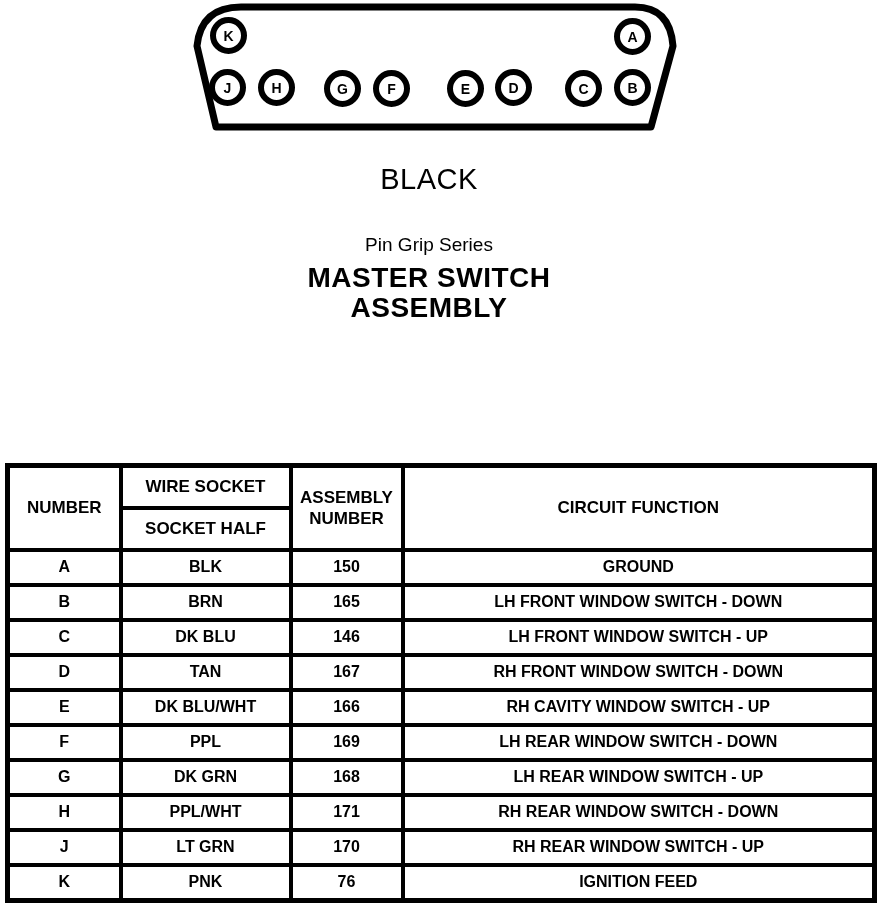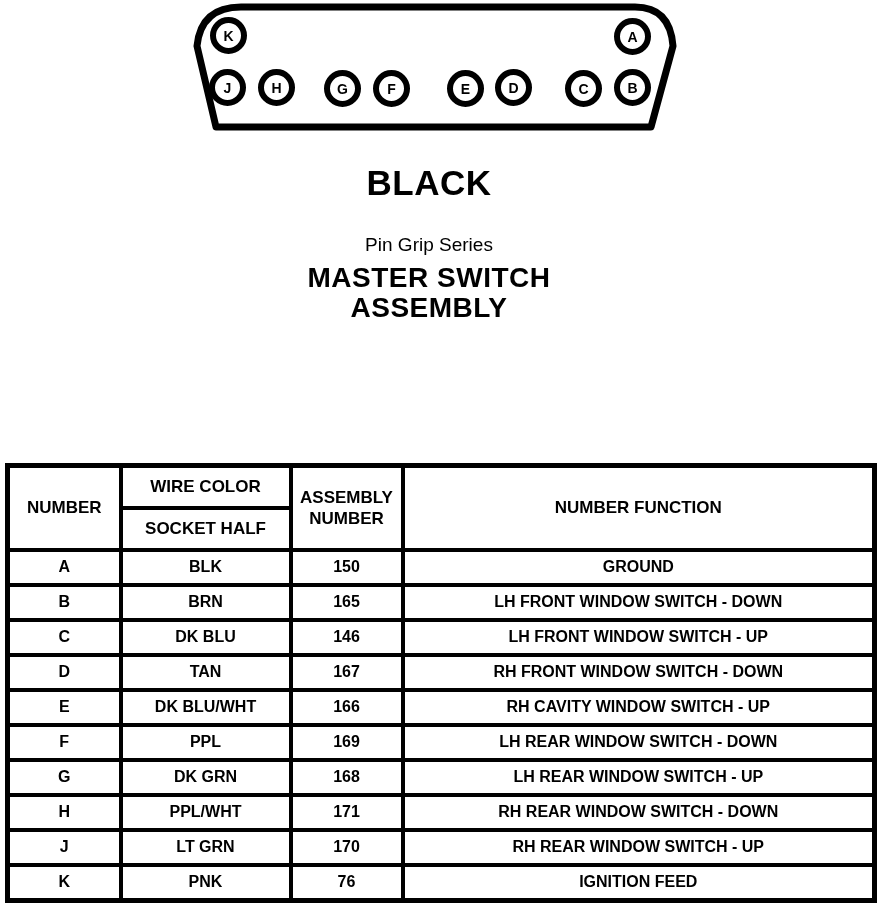--- a/index.html
+++ b/index.html
@@ -11,21 +11,21 @@
   .connector{position:absolute;left:185px;top:2px;width:500px;height:133px;}
   .connector svg{position:absolute;left:0;top:0;}
   .pin{
     position:absolute;width:37px;height:37px;box-sizing:border-box;
     border:6px solid #000;border-radius:50%;background:#fff;
     display:flex;align-items:center;justify-content:center;
     font-weight:bold;font-size:14px;line-height:1;
   }
   
   .center-text{position:absolute;left:0;width:858px;text-align:center;}
-  .black-label{top:163px;font-size:35px;font-weight:bold;letter-spacing:0.5px;}
+  .black-label{top:163px;font-size:29px;font-weight:normal;letter-spacing:0.5px;}
   .series-label{top:234px;font-size:19px;font-weight:normal;}
   .title-line1{top:262px;font-size:28px;font-weight:bold;letter-spacing:0.5px;}
   .title-line2{top:292px;font-size:28px;font-weight:bold;letter-spacing:0.5px;}
   
   table.pinout{
     position:absolute;left:5px;top:463px;width:872px;
     border-collapse:collapse;table-layout:fixed;
     border:5px solid #000;
   }
   table.pinout th,table.pinout td{
@@ -67,23 +67,23 @@
   <table class="pinout">
     <colgroup>
       <col style="width:113px">
       <col style="width:170px">
       <col style="width:112px">
       <col>
     </colgroup>
     <thead>
       <tr class="hdr-top">
         <th rowspan="2">NUMBER</th>
-        <th>WIRE COLOR</th>
+        <th>WIRE SOCKET</th>
         <th rowspan="2">ASSEMBLY NUMBER</th>
-        <th rowspan="2">NUMBER FUNCTION</th>
+        <th rowspan="2">CIRCUIT FUNCTION</th>
       </tr>
       <tr class="hdr-bot">
         <th>SOCKET HALF</th>
       </tr>
     </thead>
     <tbody>
       <tr>
         <td>A</td>
         <td>BLK</td>
         <td>150</td>

